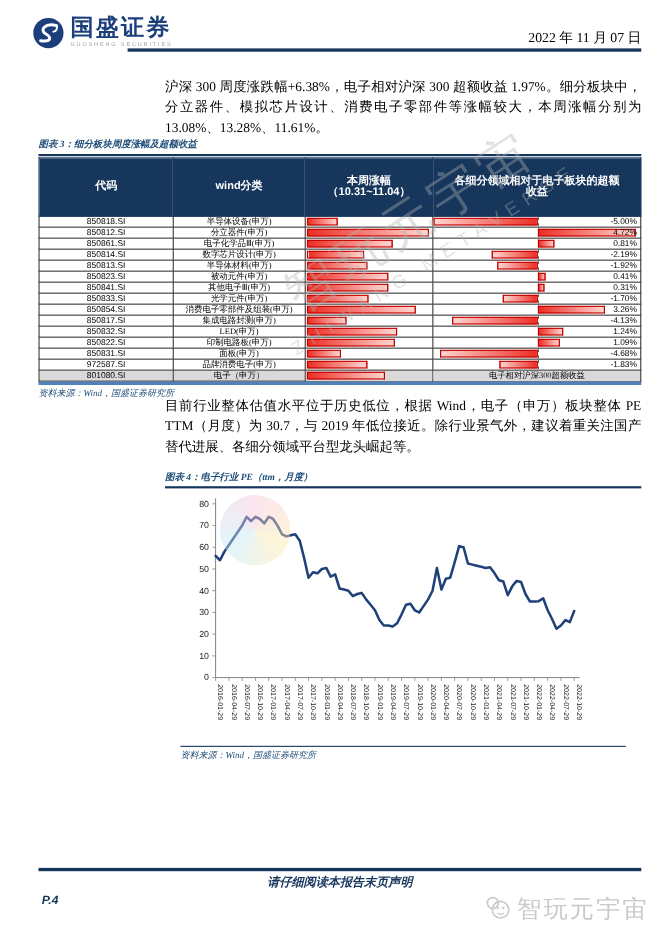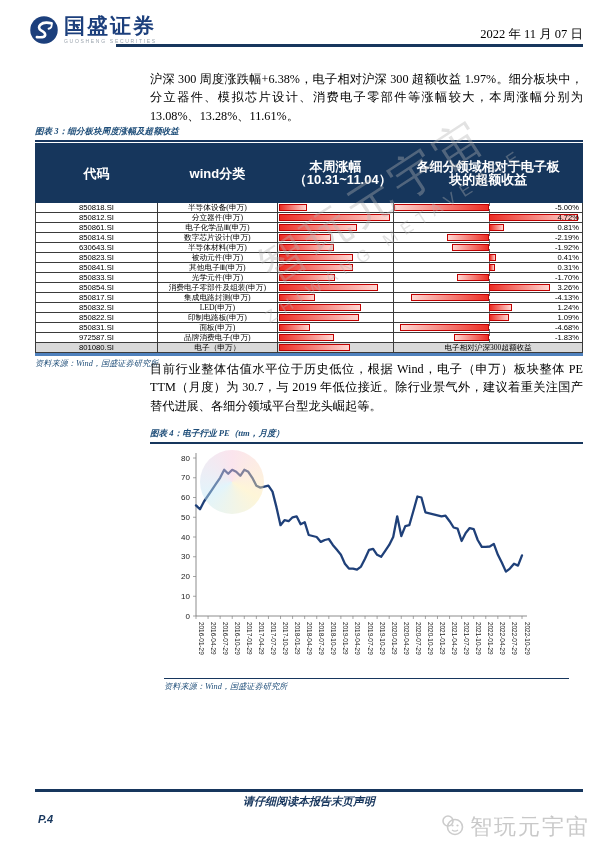--- a/index.html
+++ b/index.html
@@ -23,21 +23,21 @@
 
   
   .fig-caption{font-size:8.6px;font-style:italic;font-weight:bold;color:#1f4e79;}
   .fig-rule{height:2px;background:#17365d;margin-top:2px;}
   .fig-source{font-size:8.2px;font-style:italic;color:#1f4e79;margin-top:2px;}
 
   
   .fig3{position:absolute;left:35px;top:126px;width:548px;}
   table.sw{width:100%;border-collapse:collapse;table-layout:fixed;margin-top:1px;}
   table.sw th{background:#16365c;color:#fff;font-family:"Liberation Sans",sans-serif;
-              font-size:13px;font-weight:bold;height:13px;border:1px solid #16365c;
+              font-size:10px;font-weight:bold;height:13px;border:1px solid #16365c;
               padding:16px;line-height:1;}
   table.sw td{border:1px solid #3a3a3a;height:9px;padding:0;font-size:7.7px;line-height:1;
               text-align:center;overflow:hidden;}
   td.c-code{font-family:"Liberation Sans",sans-serif;}
   td.c-name{font-family:"Liberation Serif",serif;}
   tr.gray td{background:#d9d9d9;}
   td.chg,td.exc{position:relative;}
   td.chg .bar{position:absolute;left:1px;top:1px;bottom:1px;
               background:linear-gradient(to right,#ec2d24,#ffd6d1);
               border:1px solid #c00000;box-sizing:border-box;}
@@ -174,21 +174,21 @@
       <span class="bar" style="width: 45.5%;"></span>
       <span class="lbl">6.16%</span>
     </td>
     <td class="exc">
       <span class="axis" style="left: 50.3525%;"></span>
       <span class="bar neg" style="width: 22.1%; left: 28.3%;"></span>
       <span class="lbl">-2.19%</span>
     </td>
   </tr>
           <tr>
-    <td class="c-code">630643.SI</td>
+    <td class="c-code">850813.SI</td>
     <td class="c-name">半导体材料(申万)</td>
     <td class="chg">
       <span class="bar" style="width: 47.5%;"></span>
       <span class="lbl">6.43%</span>
     </td>
     <td class="exc">
       <span class="axis" style="left: 50.3525%;"></span>
       <span class="bar neg" style="width: 19.3%; left: 31%;"></span>
       <span class="lbl">-1.92%</span>
     </td>

